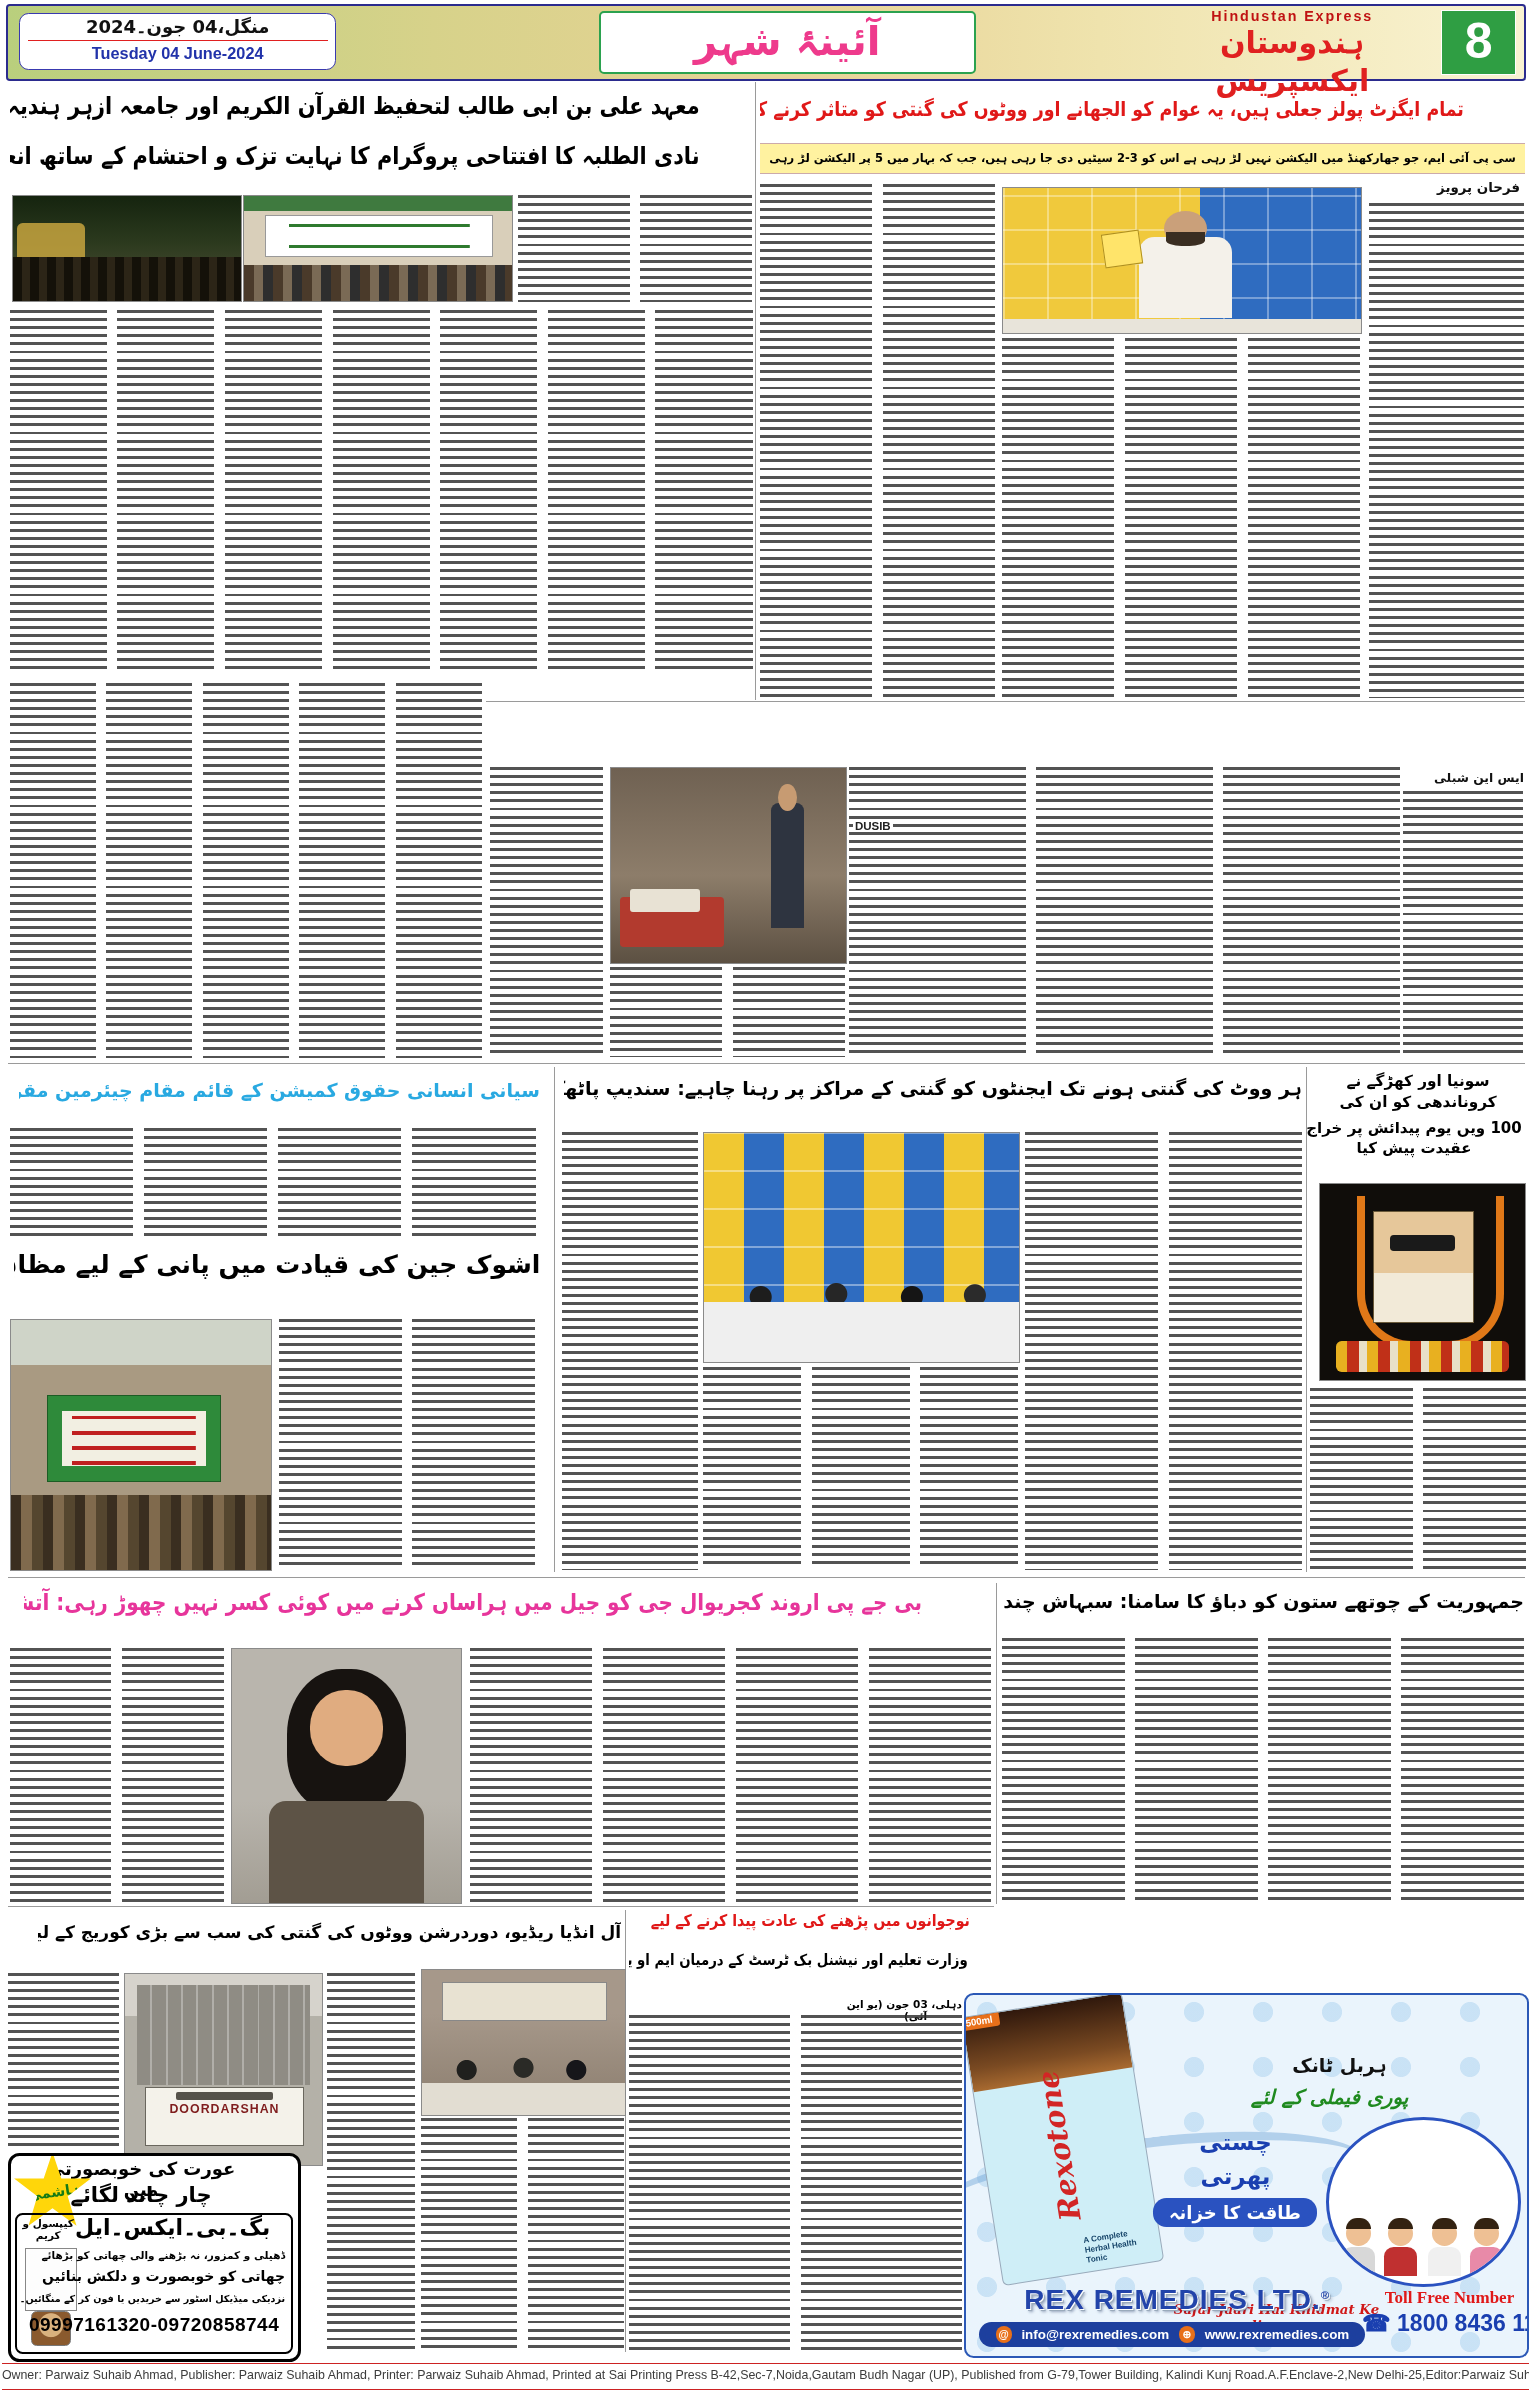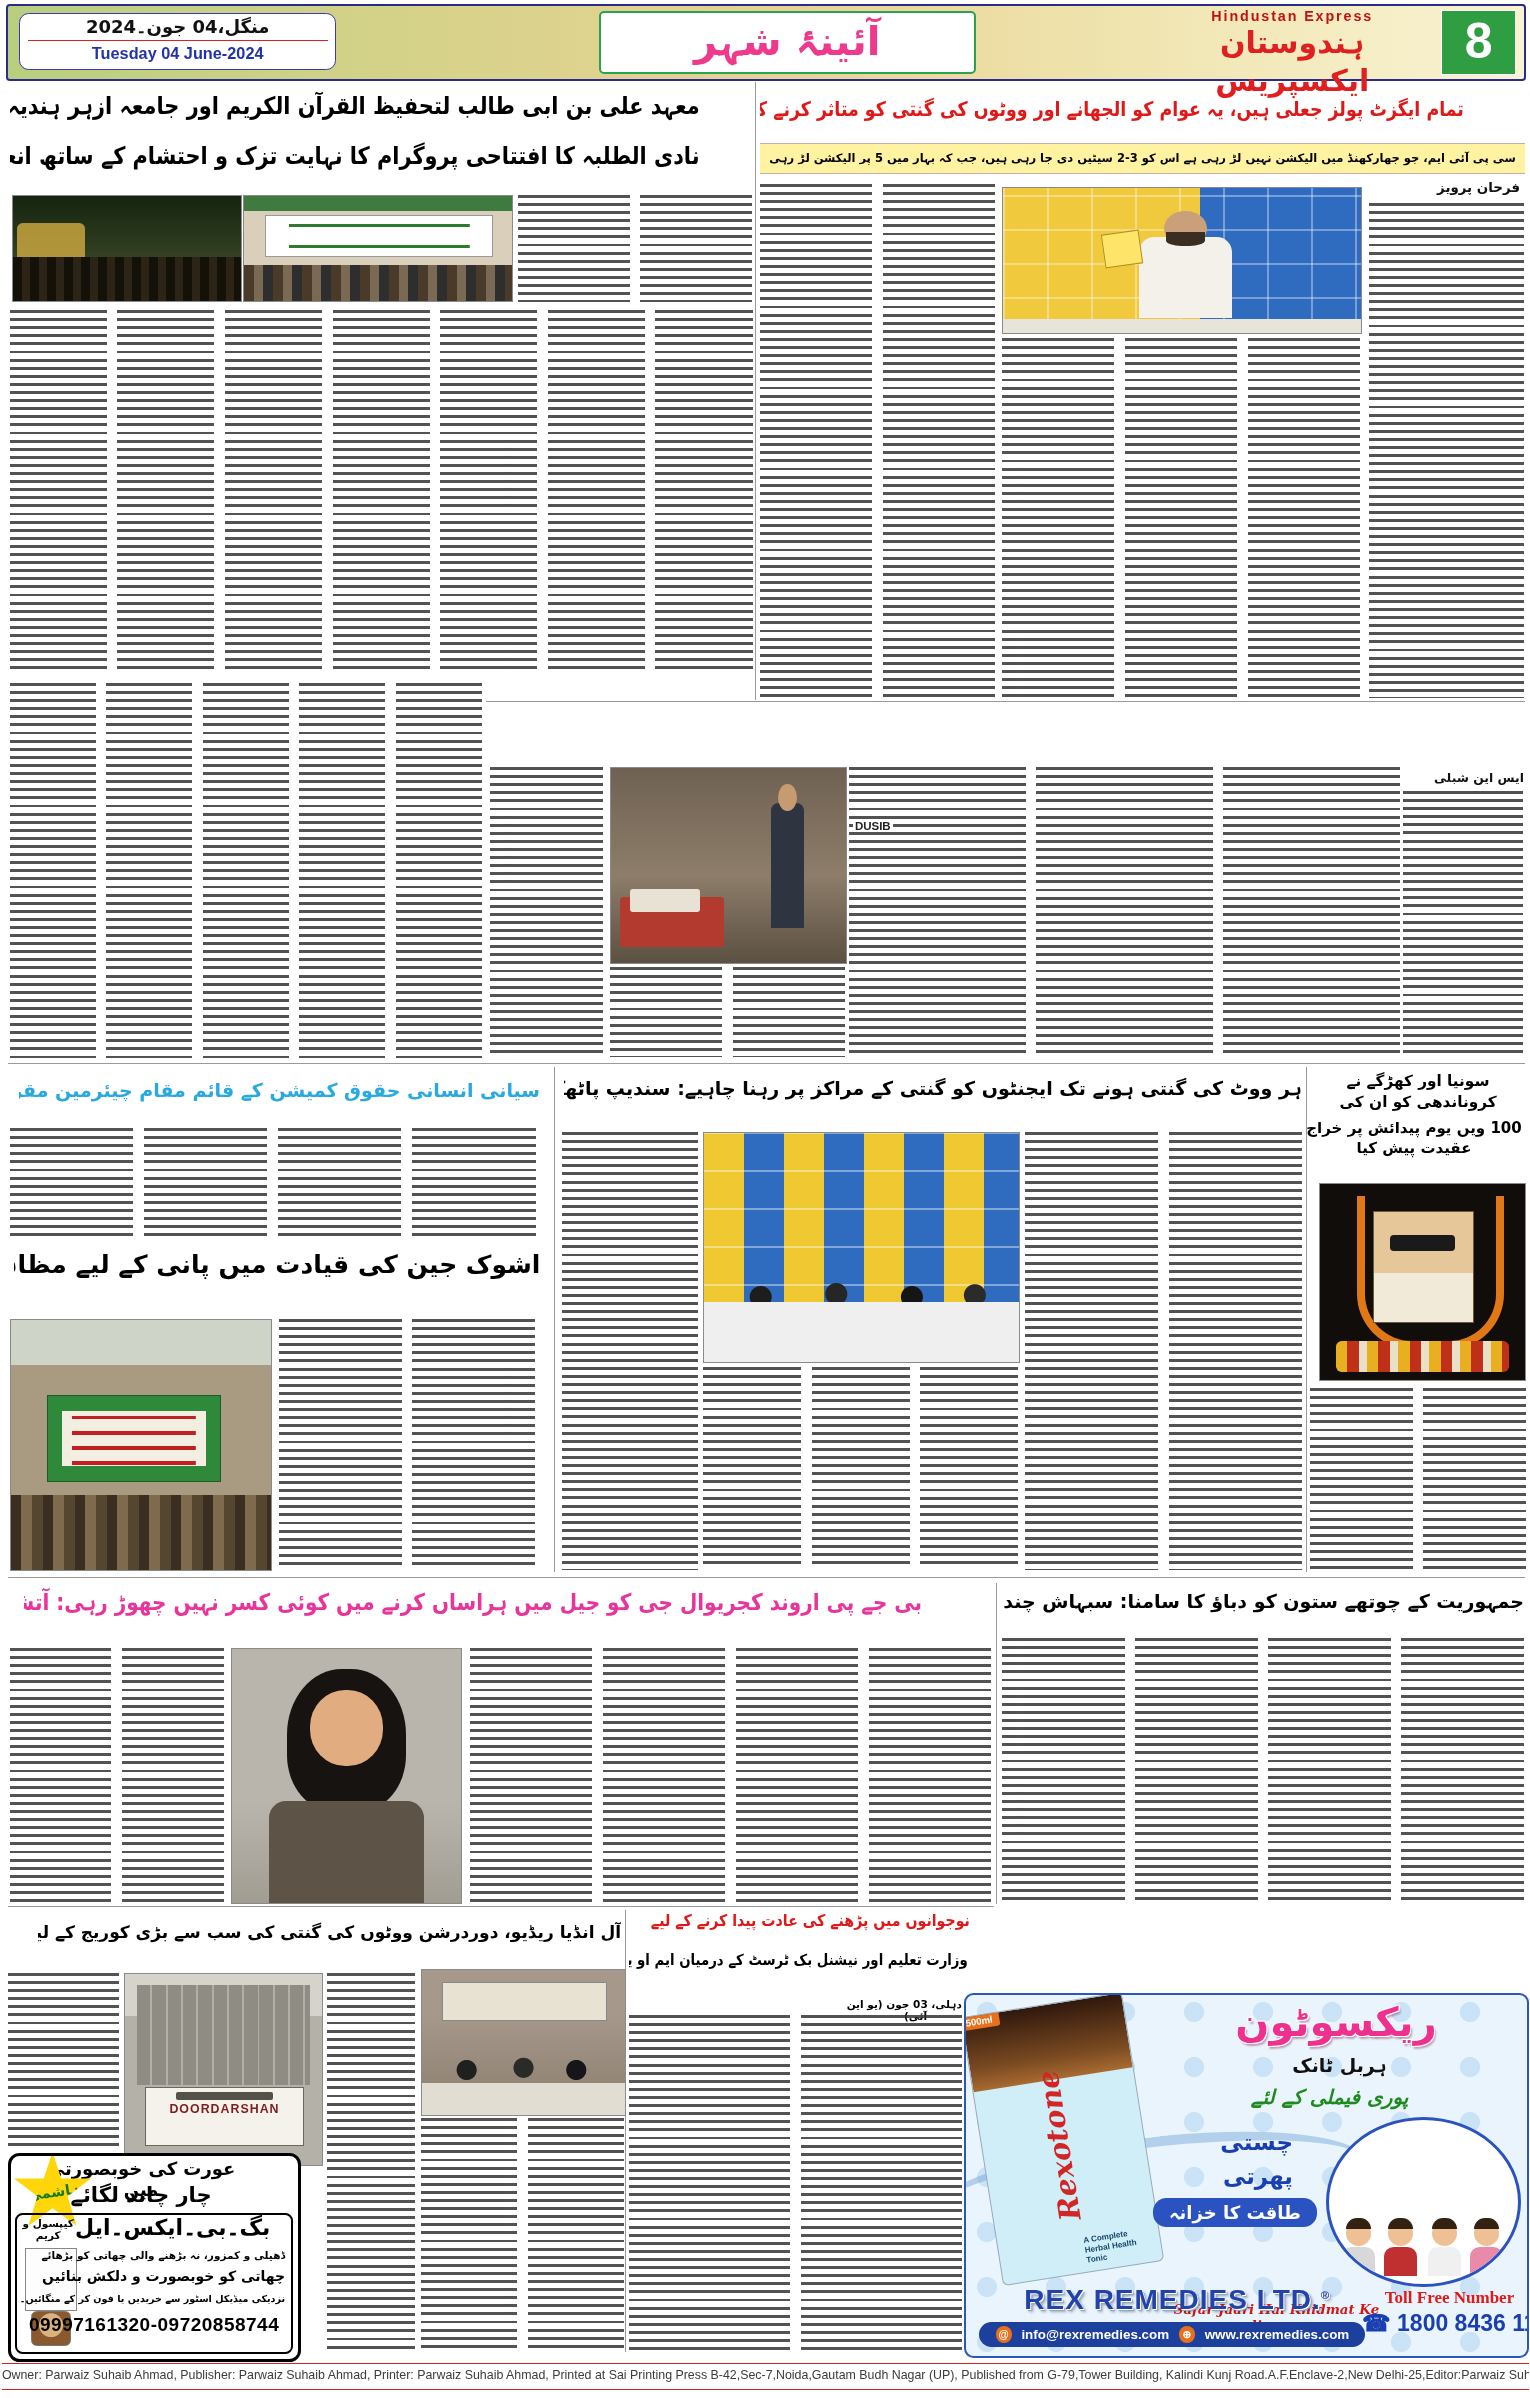--- a/index.html
+++ b/index.html
@@ -115,21 +115,21 @@
   .bigb .jar{position:absolute;left:13.4px;top:96px;width:38px;height:32.5px;background:radial-gradient(circle at 50% 40%,#d9b27e 0 11.5px,#8a5a2e 12.4px);border-radius:5.7px;border:1px solid #777;}
 
   
   .rex{position:absolute;left:964px;top:1993px;width:561px;height:361px;border:2.9px solid #2b58b6;border-radius:9.6px;overflow:hidden;
       background-color:#eaf4fc;background-image:radial-gradient(circle at 21px 17px,rgba(168,208,238,.5) 9.6px,transparent 10.5px);background-size:69px 55px;}
   .rex .wave{position:absolute;left:-38px;top:143px;width:440px;height:92px;border-radius:50%;border-top:10.5px solid rgba(110,165,215,.45);transform:rotate(-7deg);}
   .rex-title{position:absolute;left:191px;top:3.8px;width:358px;text-align:center;font-size:40px;font-weight:700;color:#f0308e;direction:rtl;
       text-shadow:1px 1px 0 #fff,-1px 1px 0 #fff,1px -1px 0 #fff,-1px -1px 0 #fff,1.9px 2.9px 1.9px rgba(120,0,60,.35);}
   .rex-sub{position:absolute;left:249px;top:59px;width:249px;text-align:center;font-size:19px;font-weight:700;color:#111;direction:rtl;}
   .rex-fam{position:absolute;left:220px;top:90px;width:287px;text-align:center;font-size:20px;font-weight:700;color:#1f8a1f;direction:rtl;font-style:italic;}
-  .rex-q{position:absolute;font-size:23px;font-weight:700;color:#1a3fb0;direction:rtl;}
+  .rex-q{position:absolute;font-size:23px;font-weight:700;color:#1a3fb0;direction:rtl;text-align:center;}
   .rex-q3{position:absolute;left:187px;top:203px;width:164px;background:#2a52c0;color:#fff;font-size:18px;font-weight:700;
       direction:rtl;text-align:center;border-radius:13.4px;padding:3.8px 0;}
   .famcir{position:absolute;left:360px;top:122px;width:189px;height:164px;background:#fff;border:3.8px solid #2a52c0;border-radius:50%;overflow:hidden;}
   .famcir .p{position:absolute;bottom:7.6px;}
   .famcir .hd{width:25px;height:25px;background:#eec094;border-radius:50%;margin:0 auto;position:relative;}
   .famcir .hd:before{content:"";position:absolute;left:0;top:-2.9px;width:100%;height:11.5px;background:#332211;border-radius:11.5px 11.5px 0 0;}
   .famcir .bd{width:32.5px;height:29px;border-radius:9.6px 9.6px 0 0;margin:1.9px auto 0;}
   .rex-tag{position:absolute;left:191px;top:270px;width:239px;text-align:center;font-family:"DejaVu Serif",serif;font-style:italic;font-weight:700;color:#d01818;font-size:13.4px;margin-top:36px;}
   .rex-co{position:absolute;left:15.3px;top:289px;width:392px;text-align:center;font-family:"Liberation Sans",sans-serif;font-weight:700;font-size:28px;color:#2244aa;
       letter-spacing:1px;text-shadow:1px 1px 0 #fff,1.9px 1.9px 0 #9ab,2.9px 2.9px 2.9px rgba(20,40,90,.4);white-space:nowrap;}
@@ -403,21 +403,20 @@
   </div>
 
   <div class="rex">
     <div class="wave"></div>
     <div class="bottle">
       <div class="top"></div>
       <div class="cap">500ml</div>
       <div class="name">Rexotone</div>
       <div class="desc">A Complete Herbal Health Tonic</div>
     </div>
-    <div class="rex-title">ریکسوٹون</div>
     <div class="rex-sub">ہربل ٹانک</div>
     <div class="rex-fam">پوری فیملی کے لئے</div>
     <div class="rex-q" style="left:212px;top:134px;width:115px;">چستی</div>
     <div class="rex-q" style="left:212px;top:168px;width:115px;">پھرتی</div>
     <div class="rex-q3">طاقت کا خزانہ</div>
     <div class="famcir">
       <div class="p" style="left:13.4px;">
           <div class="hd"></div>
           <div class="bd" style="background:#d8d8d8;"></div>
         </div>

